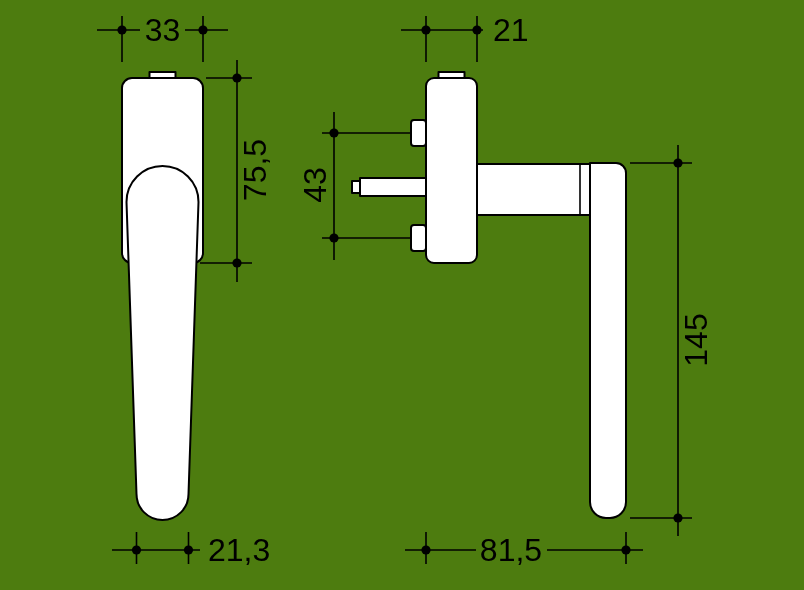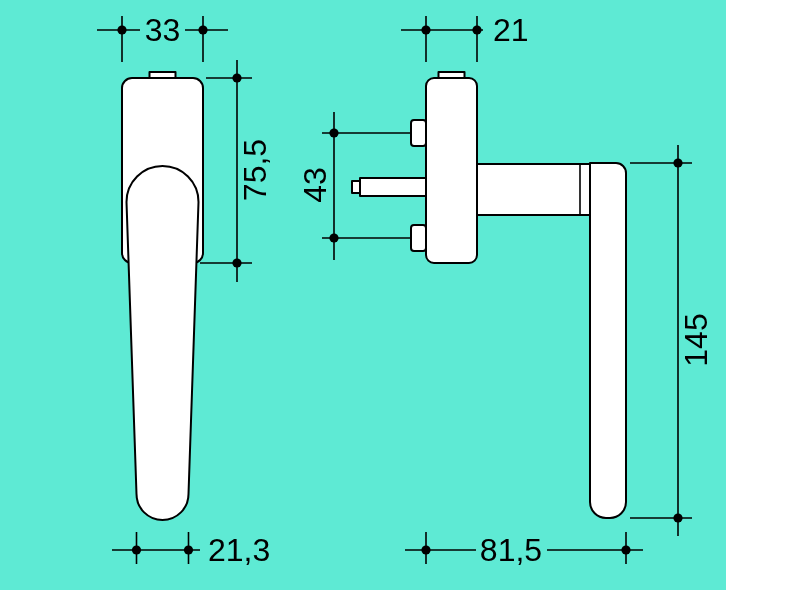--- a/index.html
+++ b/index.html
@@ -4,23 +4,23 @@
 <style>
   html, body {
     margin: 0;
     padding: 0;
     background: #ffffff;
     width: 804px;
     height: 590px;
     overflow: hidden;
   }
   .drawing-wrap {
-    width: 726px;
+    width: 804px;
     height: 590px;
-    background: #5eead4;
+    background: #4d7c0f;
     text-align: right;
   }
   svg {
     display: block;
   }
   .part {
     fill: #ffffff;
     stroke: #000000;
     stroke-width: 2;
     stroke-linejoin: round;

